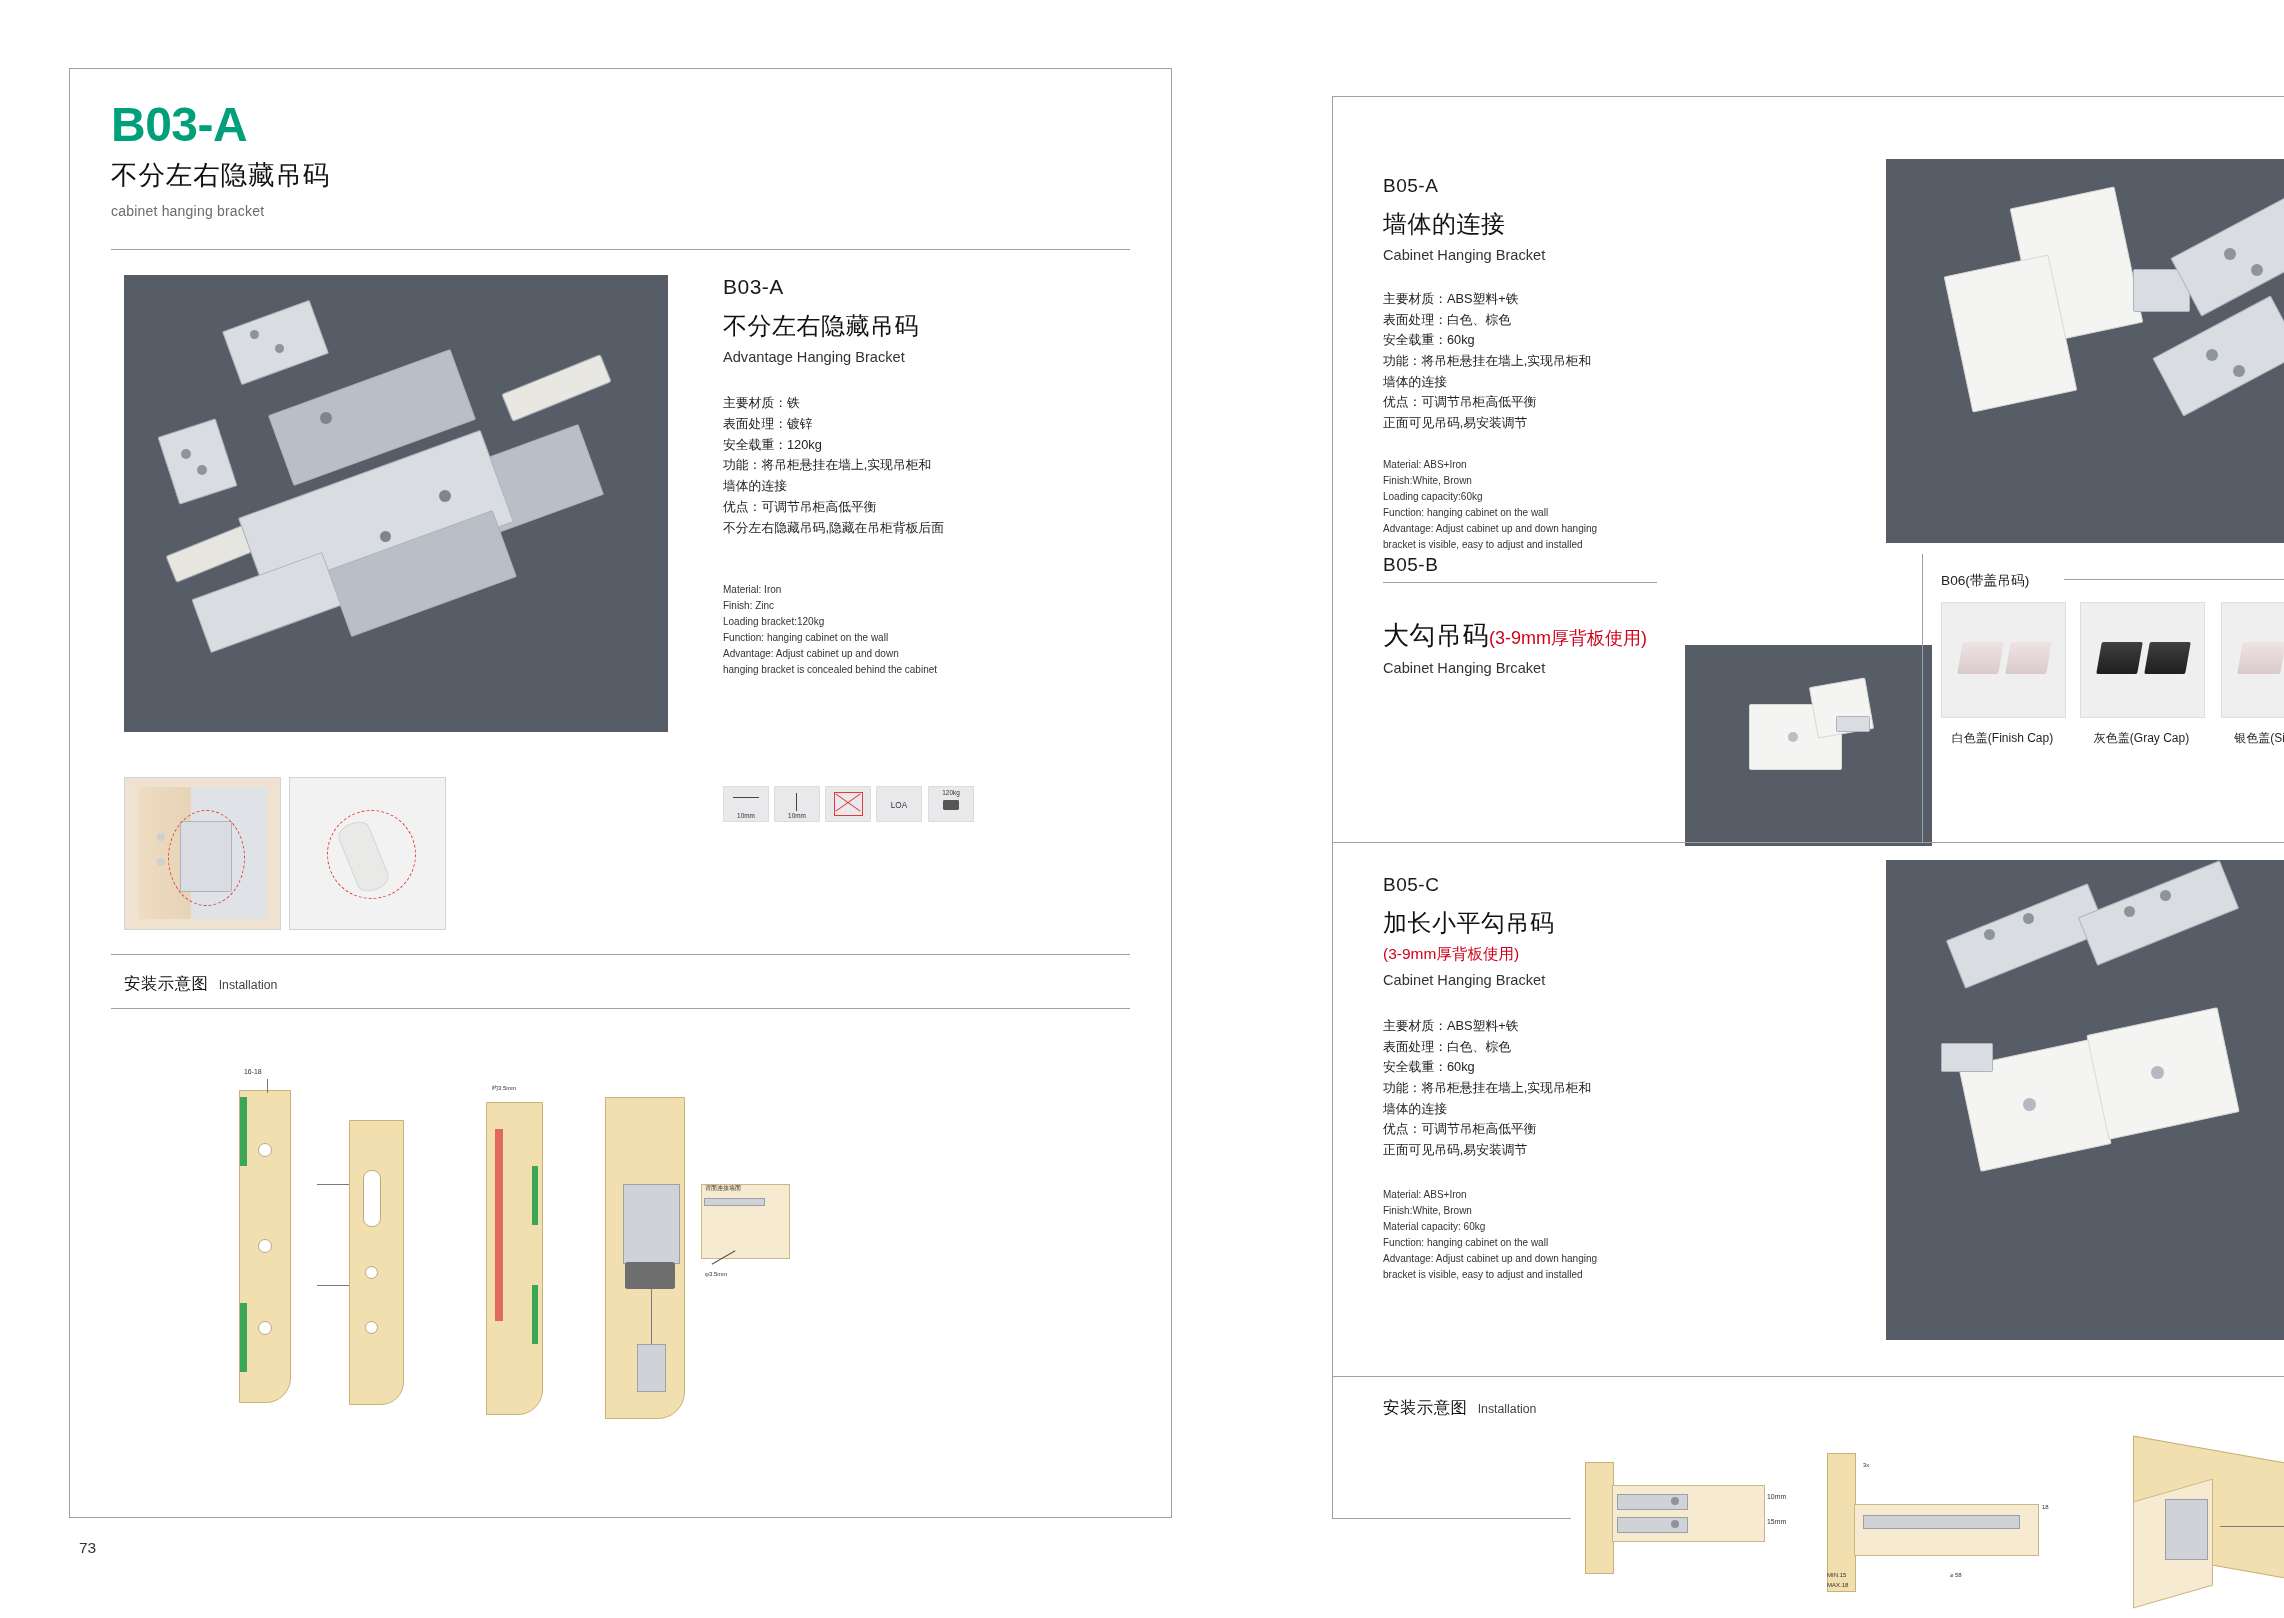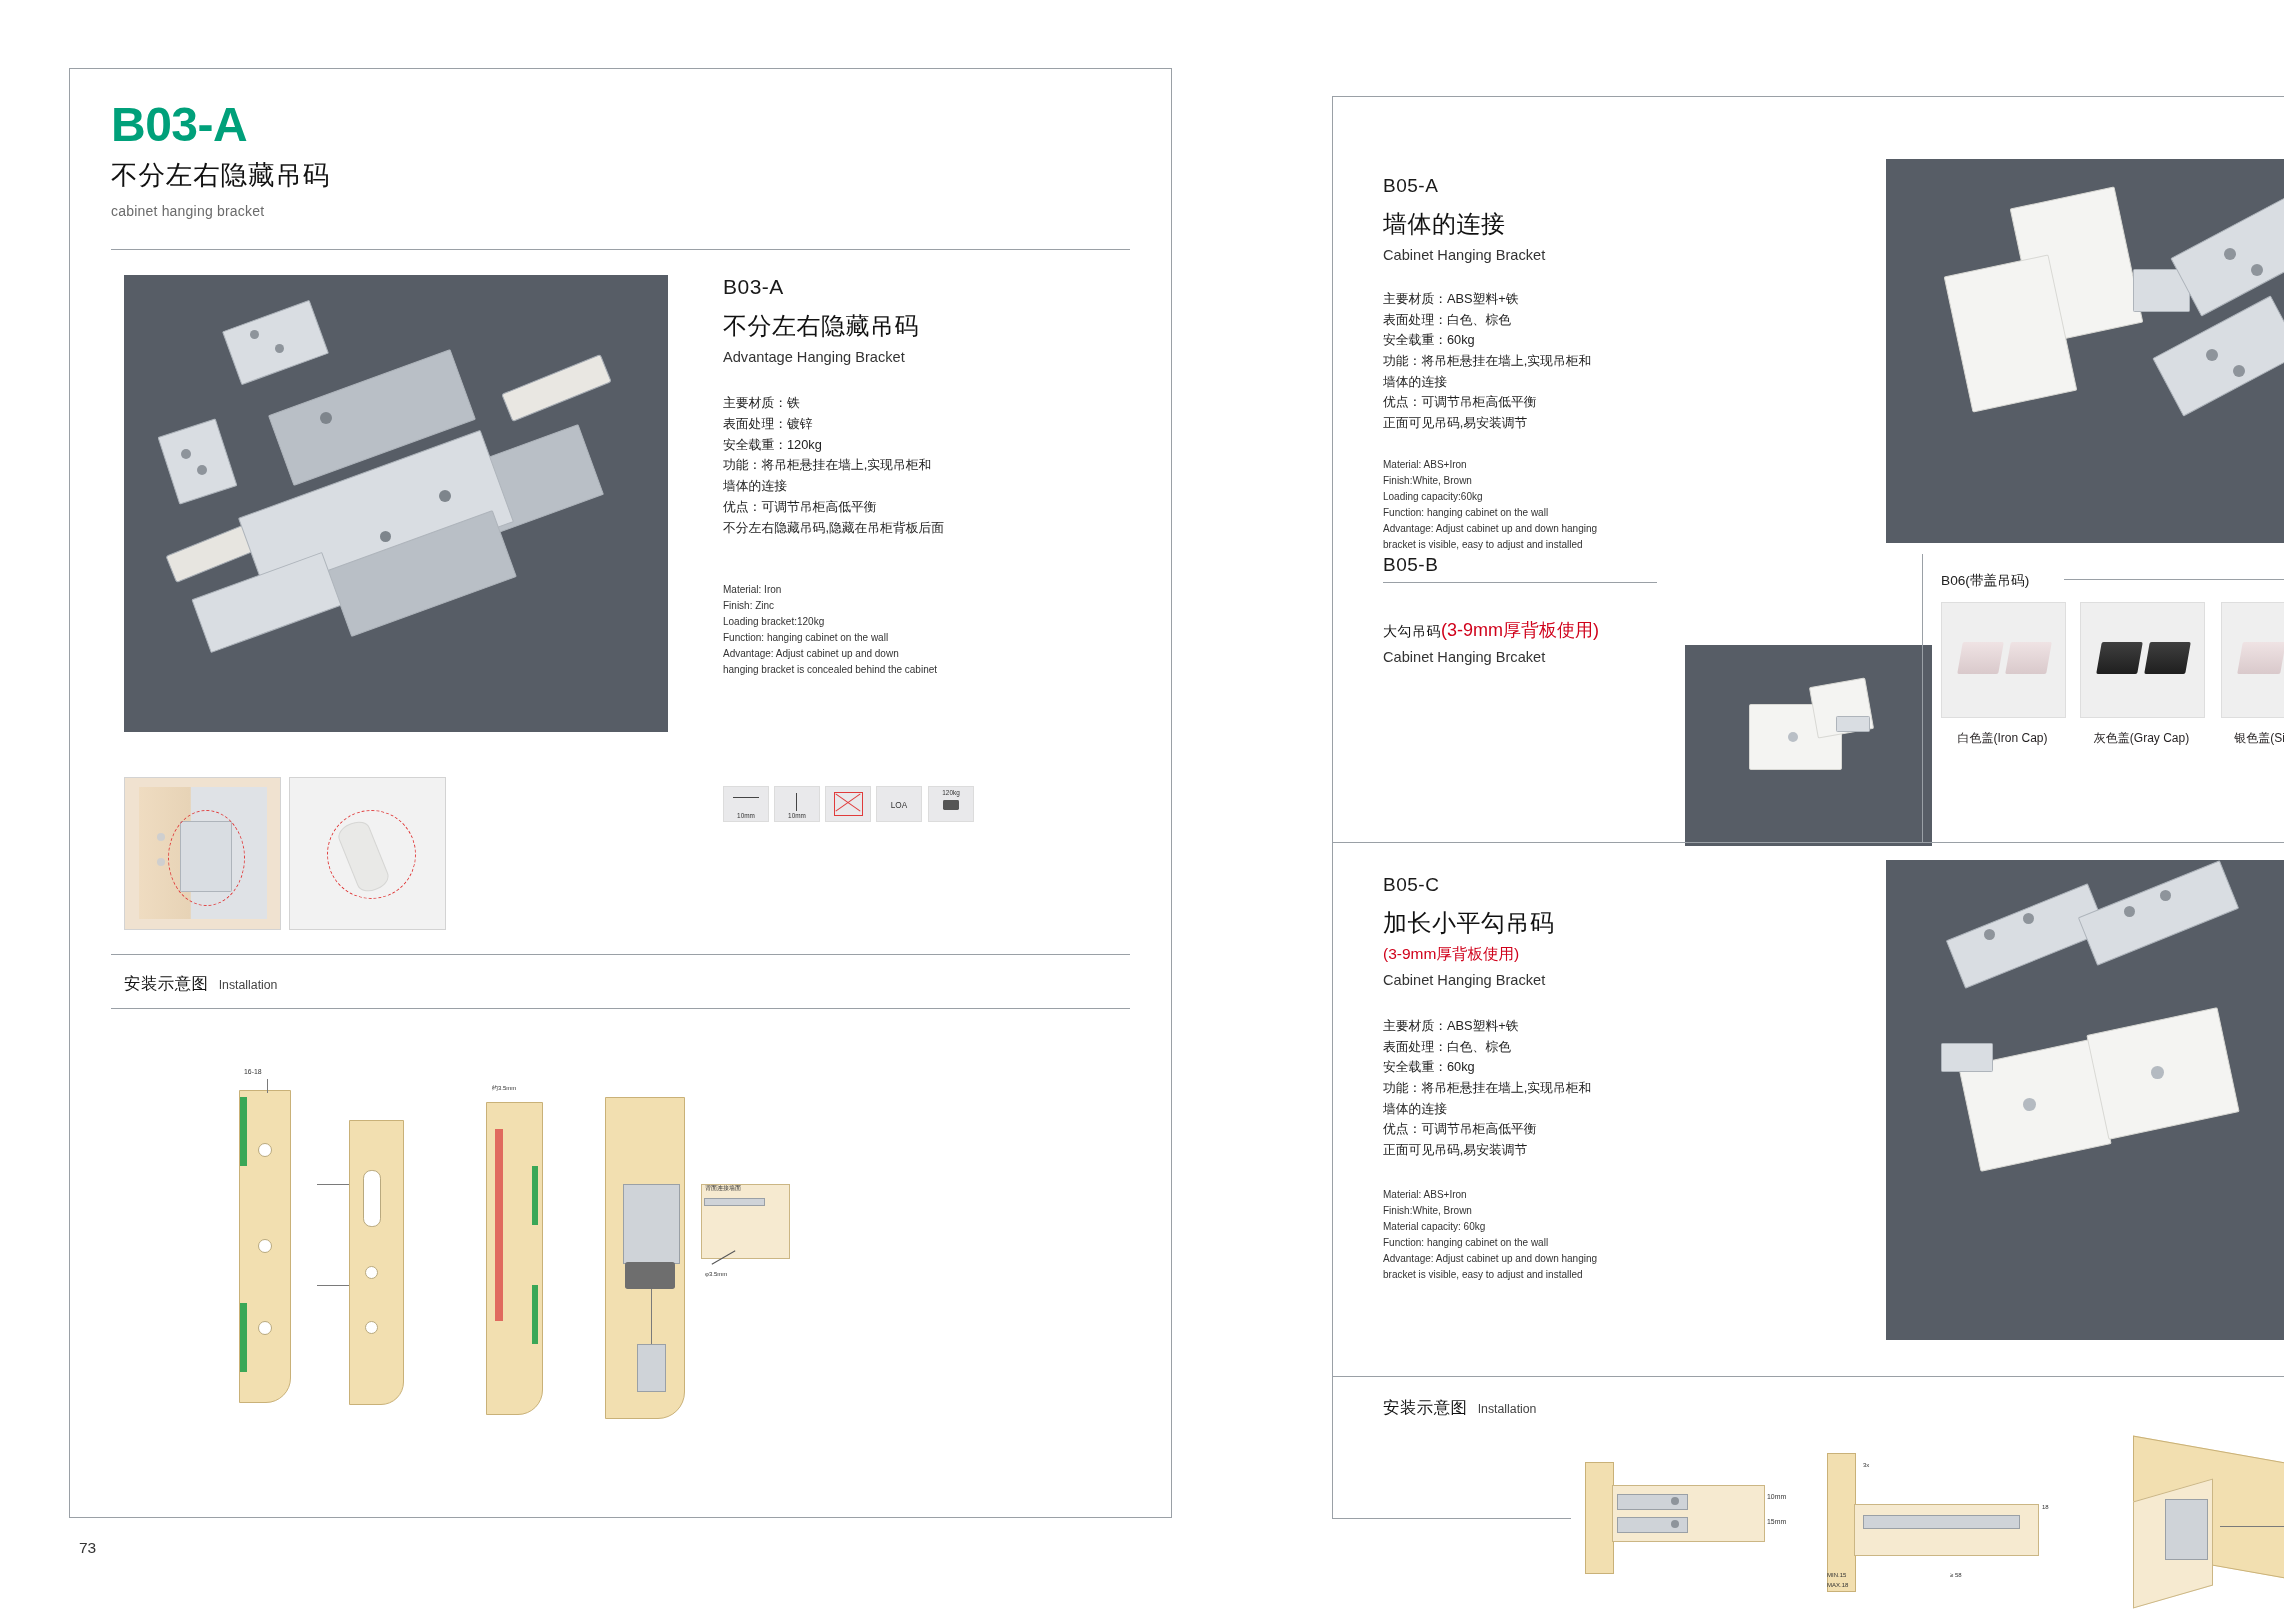--- a/index.html
+++ b/index.html
@@ -15,21 +15,21 @@
   .vdivider{position:absolute;background:#9aa0a6;width:0.9px;}
 
   
   .big-title{font-size:48px;font-weight:bold;color:#00a07a;letter-spacing:-0.5px;line-height:1;}
   .cn-title{font-size:26.5px;color:#111;margin-top:8.2px;letter-spacing:0.9px;}
   .en-sub{font-size:14px;color:#6b6b6b;margin-top:10px;letter-spacing:0.2px;}
 
   .code-label{font-size:21px;color:#1a1a1a;letter-spacing:0.5px;}
   .code-label-sm{font-size:19px;color:#1a1a1a;letter-spacing:0.5px;}
   .prod-cn{font-size:24px;color:#111;margin-top:11px;letter-spacing:0.5px;}
-  .prod-cn-sm{font-size:14px;color:#111;letter-spacing:0.5px;}
+  .prod-cn-sm{font-size:26px;color:#111;letter-spacing:0.5px;}
   .prod-en{font-size:14.6px;color:#333;margin-top:7.3px;}
   .red{color:#d0021b;font-size:15.5px;}
   .red2{color:#d0021b;font-size:18px;}
 
   .spec{font-size:12.8px;line-height:1.62;color:#222;}
   .spec-en{font-size:10px;line-height:1.6;color:#333;}
 
   .sec-cn{font-size:16.4px;color:#111;letter-spacing:0.5px;}
   .sec-en{font-size:12.3px;color:#444;}
 
@@ -280,21 +280,21 @@
       <div class="capimg cap-pink" style="left:66px;top:39px;width:41px;height:32px;transform:skewX(-10deg);"></div>
     </div>
     <div class="capframe" style="left:747px;top:505px;width:123px;height:114px;">
       <div class="capimg cap-dark" style="left:18px;top:39px;width:41px;height:32px;transform:skewX(-10deg);"></div>
       <div class="capimg cap-dark" style="left:66px;top:39px;width:41px;height:32px;transform:skewX(-10deg);"></div>
     </div>
     <div class="capframe" style="left:888px;top:505px;width:126px;height:114px;">
       <div class="capimg cap-pink" style="left:18px;top:39px;width:43px;height:32px;transform:skewX(-10deg);"></div>
 
     </div>
-    <div style="position:absolute;left:608px;top:633px;width:123px;text-align:center;font-size:12px;">白色盖(Iron Cap)</div>
+    <div style="position:absolute;left:608px;top:633px;width:123px;text-align:center;font-size:12px;">白色盖(Finish Cap)</div>
     <div style="position:absolute;left:747px;top:633px;width:123px;text-align:center;font-size:12px;">灰色盖(Gray Cap)</div>
     <div style="position:absolute;left:888px;top:633px;width:126px;text-align:center;font-size:12px;">银色盖(Silver Cap)</div>
 
     <div class="divider" style="left:0;top:745px;width:1085px;"></div>
     <div class="vdivider" style="left:589px;top:457px;height:288px;"></div>
 
     <div style="position:absolute;left:50px;top:777px;width:356px;">
       <div class="code-label-sm">B05-C</div>
       <div class="prod-cn">加长小平勾吊码</div>
       <div class="red" style="margin-top:4.6px;">(3-9mm厚背板使用)</div>

